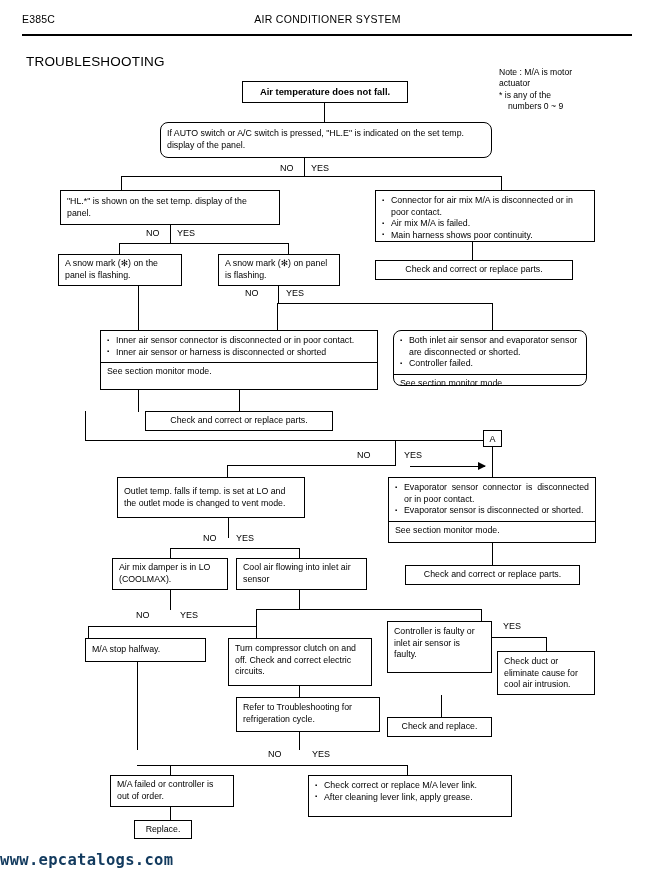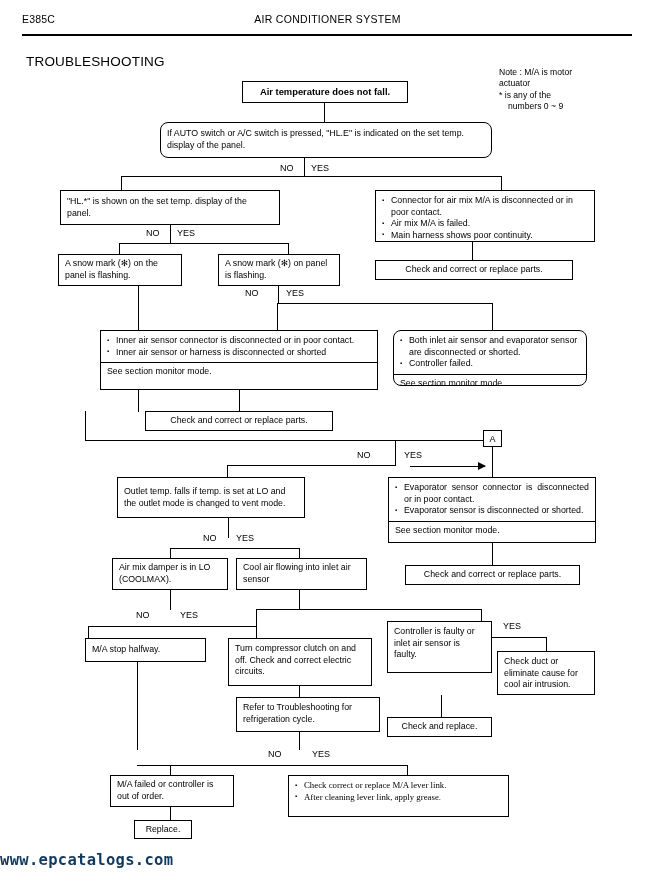--- a/index.html
+++ b/index.html
@@ -211,21 +211,21 @@
   <div class="lbl" style="left:268px;top:749px;">NO</div>
   <div class="lbl" style="left:312px;top:749px;">YES</div>
   <div class="ln hl" style="left:137px;top:765px;width:271px;"></div>
   <div class="ln vl" style="left:170px;top:765px;height:10px;"></div>
   <div class="ln vl" style="left:407px;top:765px;height:10px;"></div>
 
   <div class="bx mid" style="left:110px;top:775px;width:124px;height:32px;">M/A failed or controller is out of order.</div>
   <div class="ln vl" style="left:170px;top:807px;height:13px;"></div>
   <div class="bx midc" style="left:134px;top:820px;width:58px;height:19px;">Replace.</div>
 
-  <div class="bx" style="left:288px;top:775px;width:221px;height:42px;font-family:Liberation Serif, serif;">
+  <div class="bx" style="left:308px;top:775px;width:204px;height:42px;">
     <ul class="bl">
       <li>Check correct or replace M/A lever link.</li>
       <li>After cleaning lever link, apply grease.</li>
     </ul>
   </div>
 
   <div class="wm">www.epcatalogs.com</div>
 
 </div>
 

